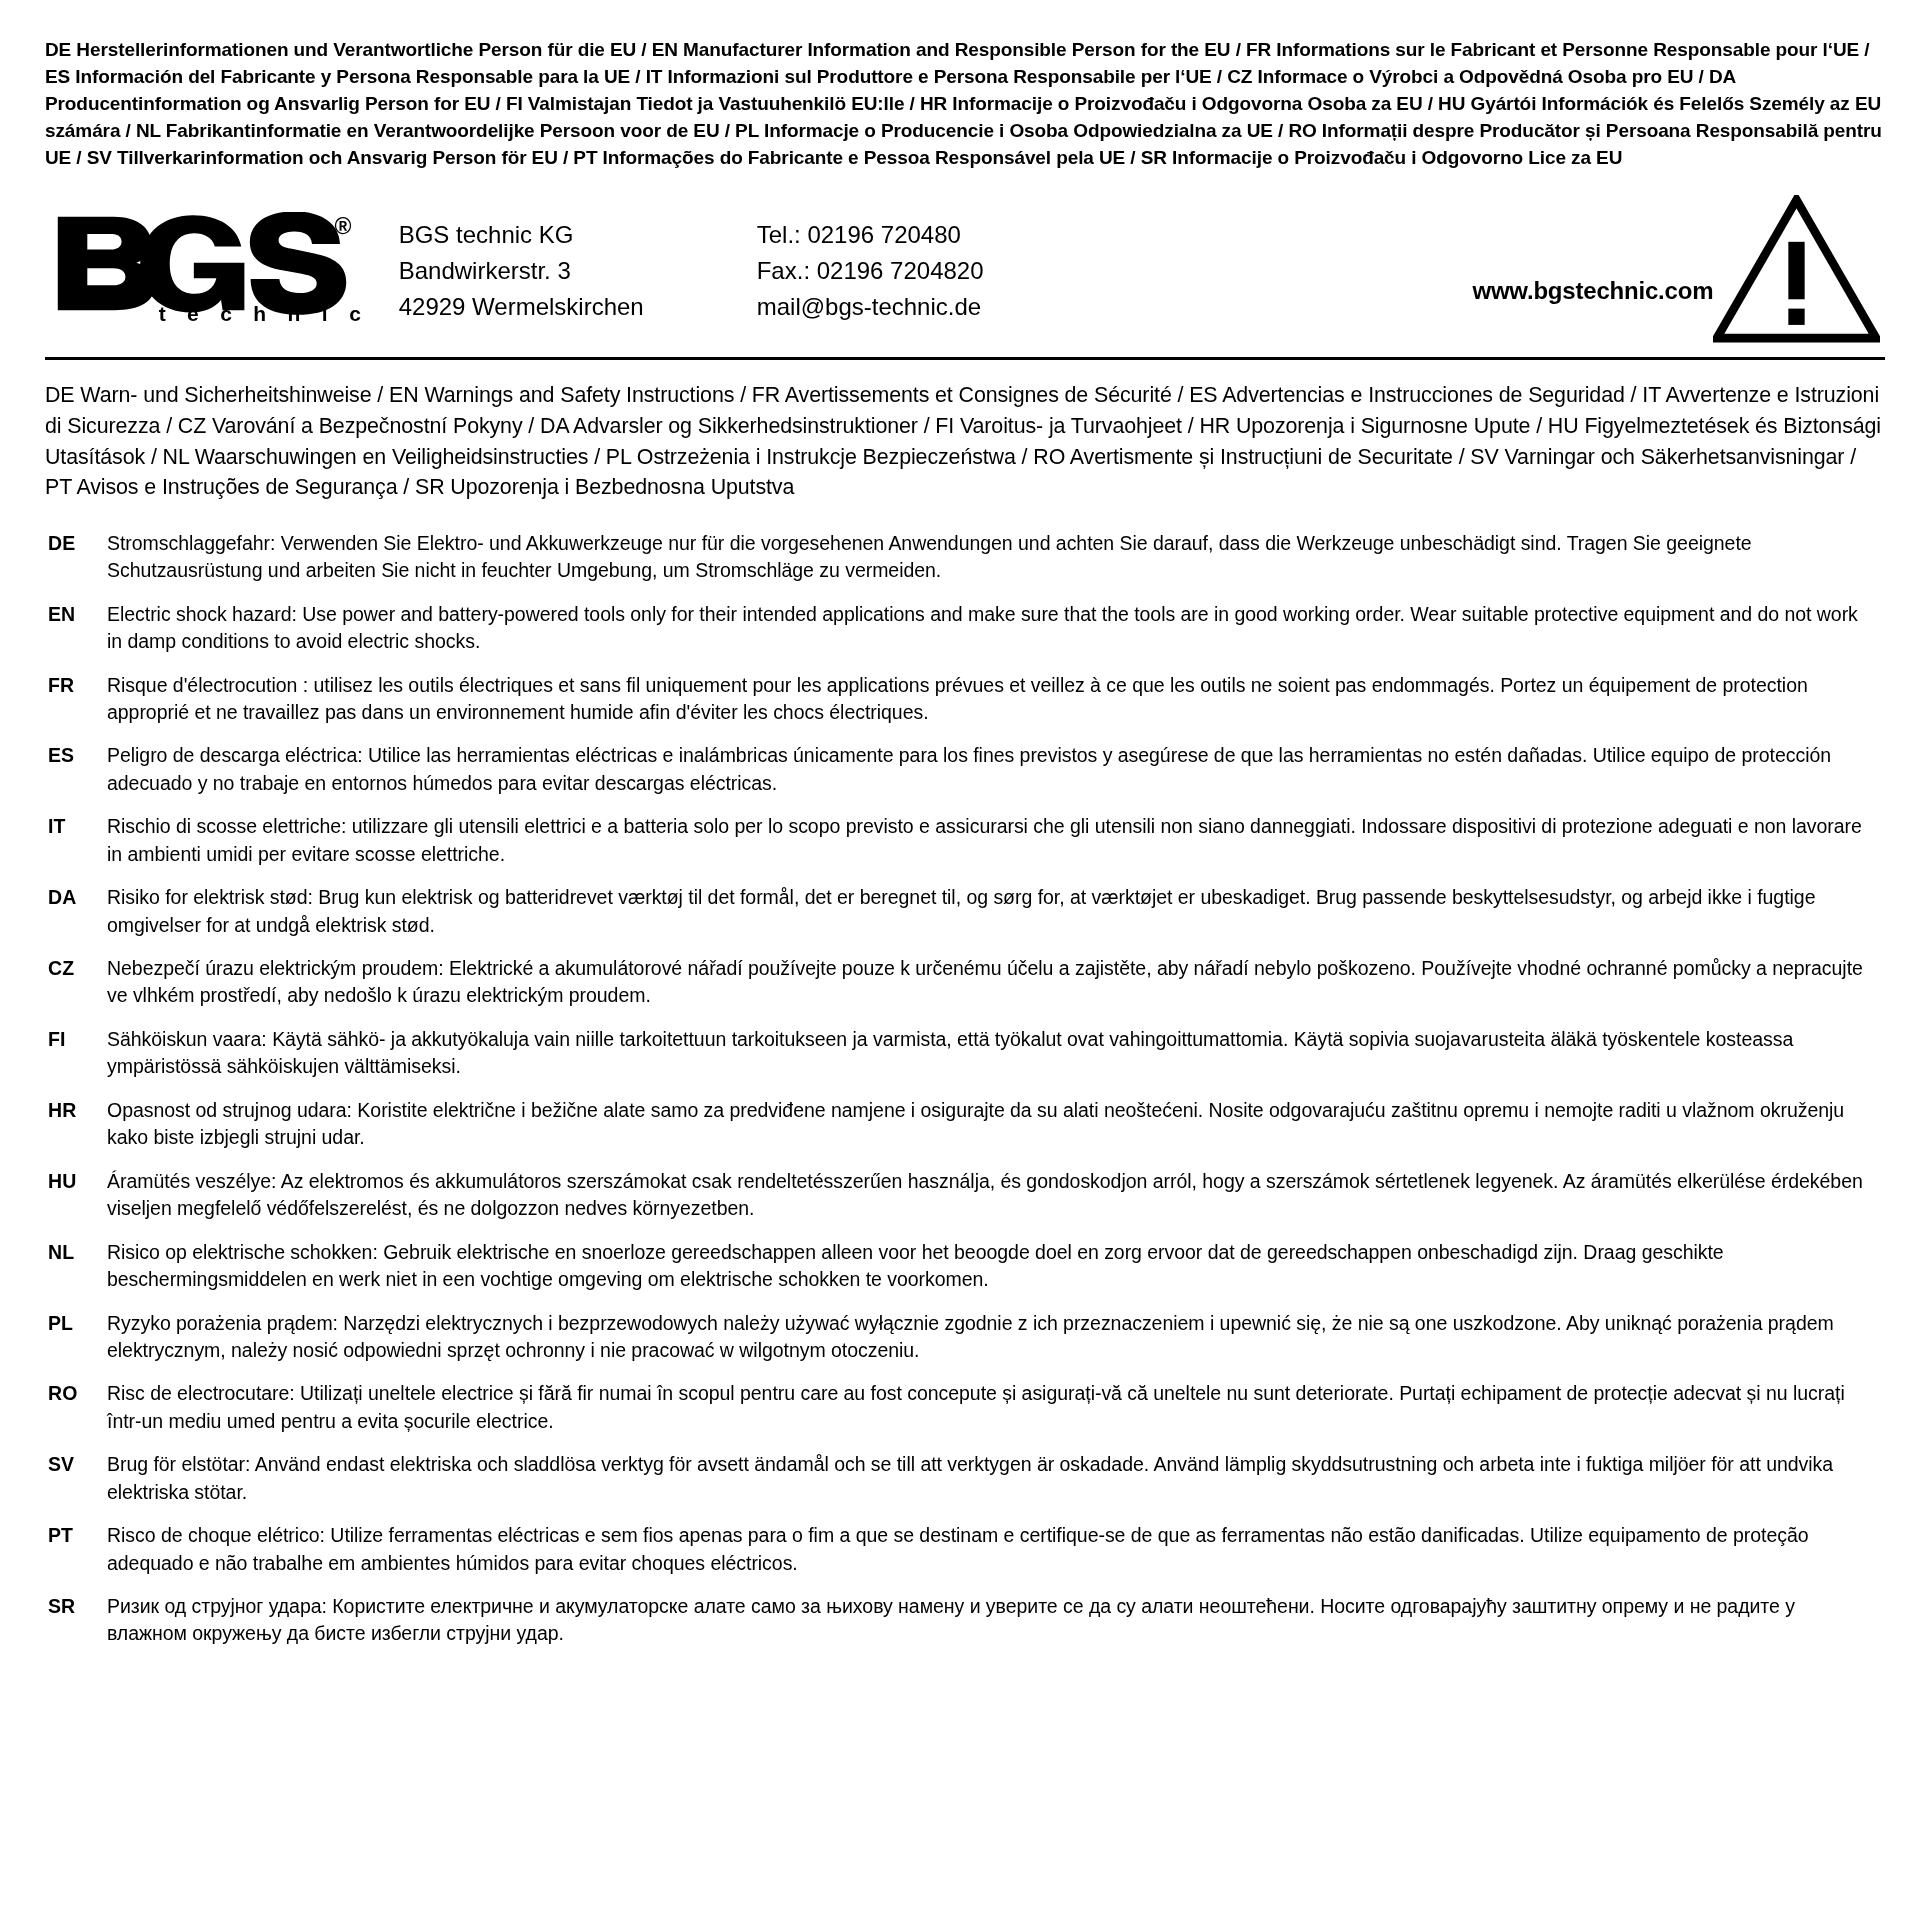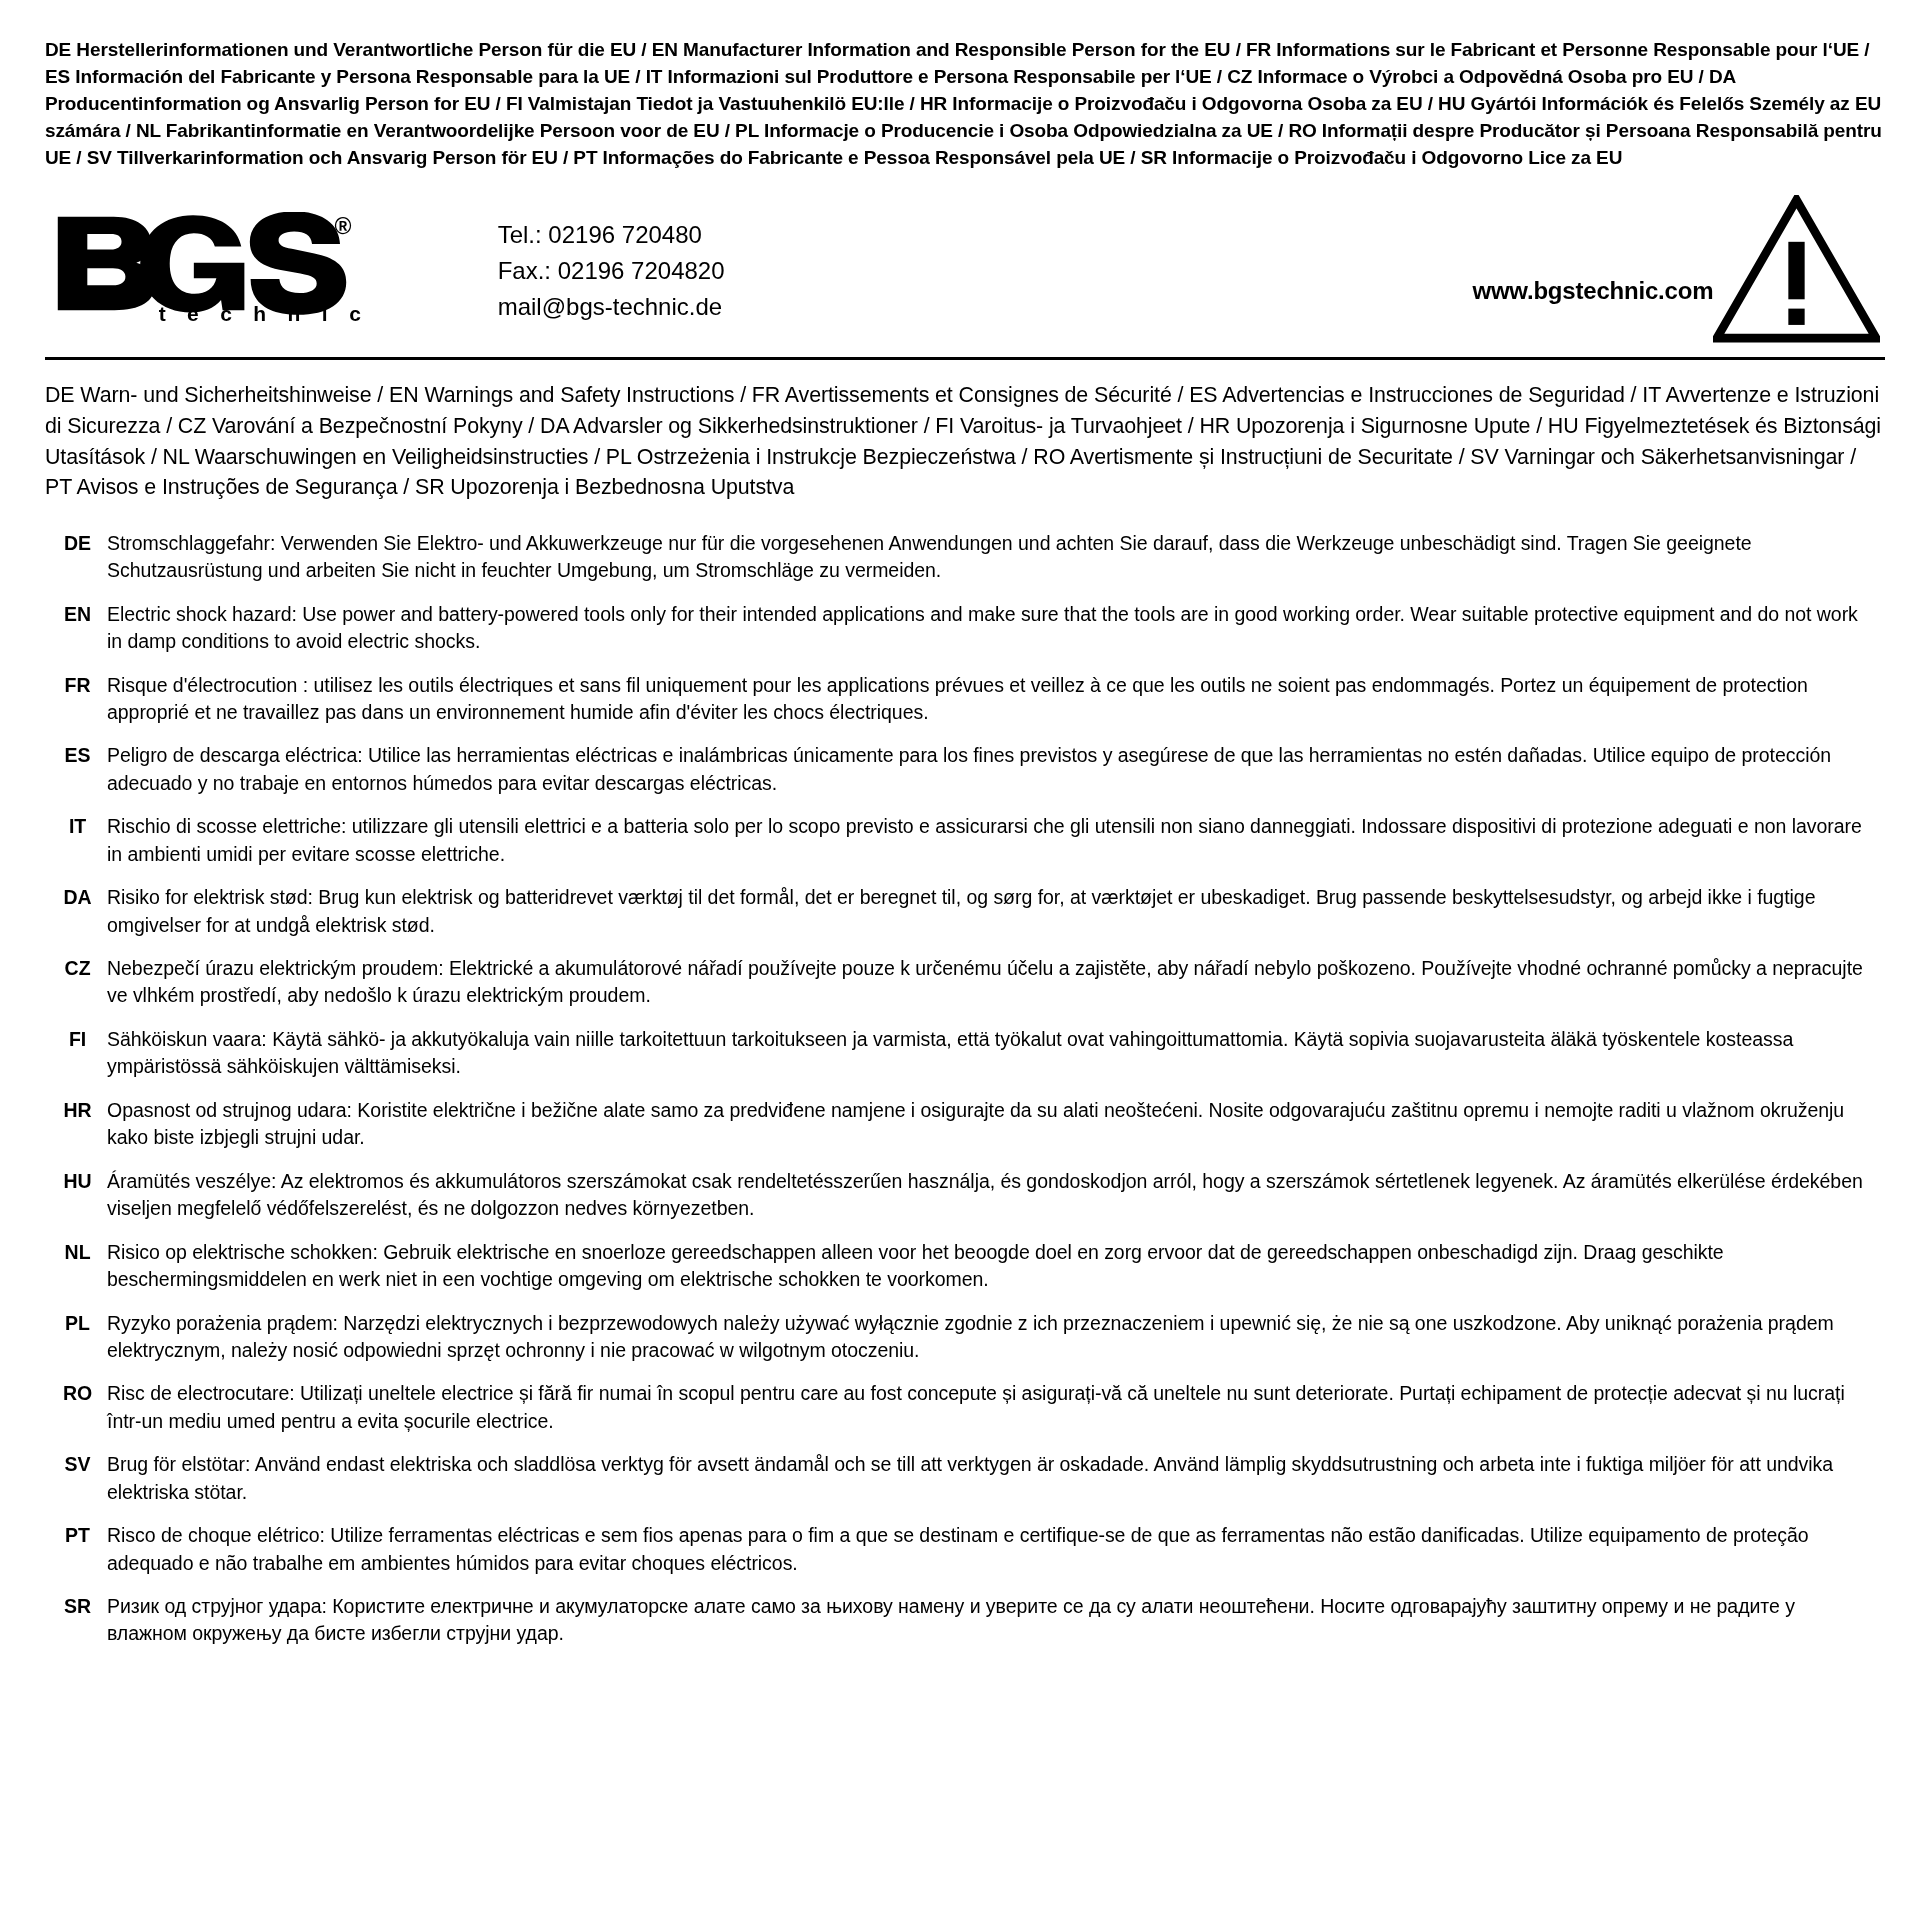--- a/index.html
+++ b/index.html
@@ -114,21 +114,20 @@
     margin-bottom: 16.3px;
   }
   .lang-code {
     flex: 0 0 62px;
     width: 62px;
     font-size: 19.5px;
     font-weight: bold;
     line-height: 1.40;
     padding-left: 3.1px;
     box-sizing: border-box;
-    text-align: center;
   }
   .lang-text {
     flex: 1 1 auto;
     font-size: 19.5px;
     line-height: 1.40;
     letter-spacing: -0.04px;
     padding-right: 14px;
   }
 </style>
 </head>
@@ -150,20 +149,25 @@
 
           <path d="M212 44 c-3 -11 -13 -17 -27 -17 c-19 0 -31 14 -31 39 c0 25 12 39 32 39 c15 0 25 -7 28 -20 h-29 V65 h65 v61 h-28 l-2 -13 c-9 11 -23 16 -39 16 c-39 0 -65 -26 -65 -62 c0 -37 27 -63 68 -63 c34 0 57 16 62 40 Z" fill="#000"></path>
 
           <path d="M258 86 h37 c1 12 10 18 26 18 c14 0 22 -5 22 -12 c0 -7 -5 -10 -21 -13 l-27 -5 c-26 -5 -38 -17 -38 -36 c0 -24 22 -39 57 -39 c36 0 58 16 59 42 h-36 c-1 -11 -9 -16 -23 -16 c-13 0 -20 5 -20 11 c0 6 5 9 17 11 l29 6 c28 6 41 17 41 37 c0 26 -24 42 -62 42 c-39 0 -61 -16 -61 -46 Z" fill="#000"></path>
         </svg>
         <span class="logo-reg">®</span>
       </div>
       <div class="logo-technic">t e c h n i c</div>
     </div>
 
+    <div class="addr-block">
+      <div>BGS technic KG</div>
+      <div>Bandwirkerstr. 3</div>
+      <div>42929 Wermelskirchen</div>
+    </div>
 
     <div class="contact-block">
       <div>Tel.: 02196 720480</div>
       <div>Fax.: 02196 7204820</div>
       <div>mail@bgs-technic.de</div>
     </div>
 
     <div class="website">www.bgstechnic.com</div>
 
     <div class="warn-tri">

